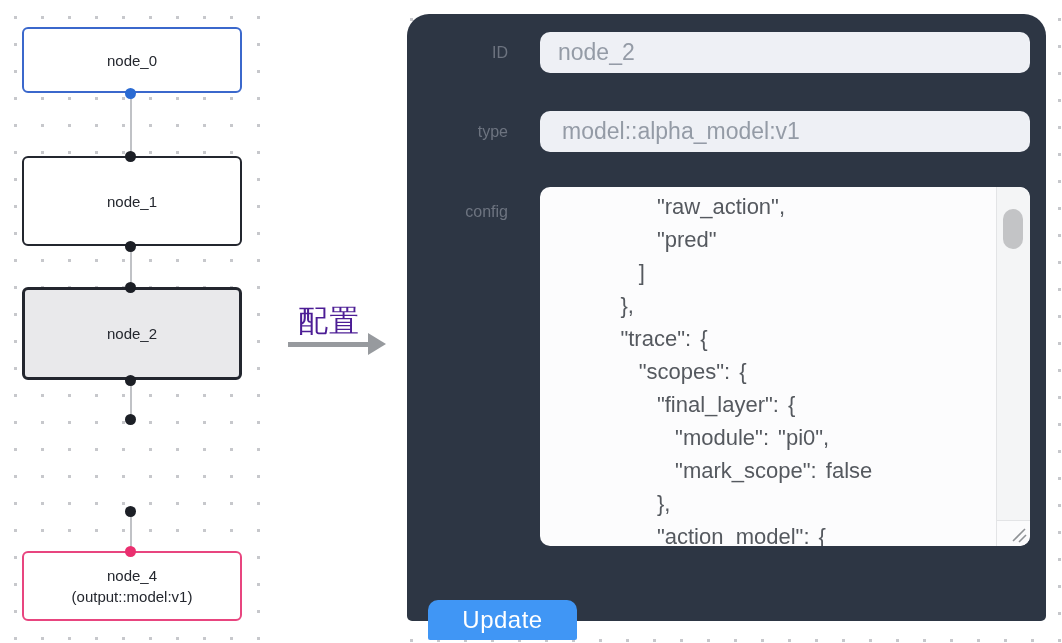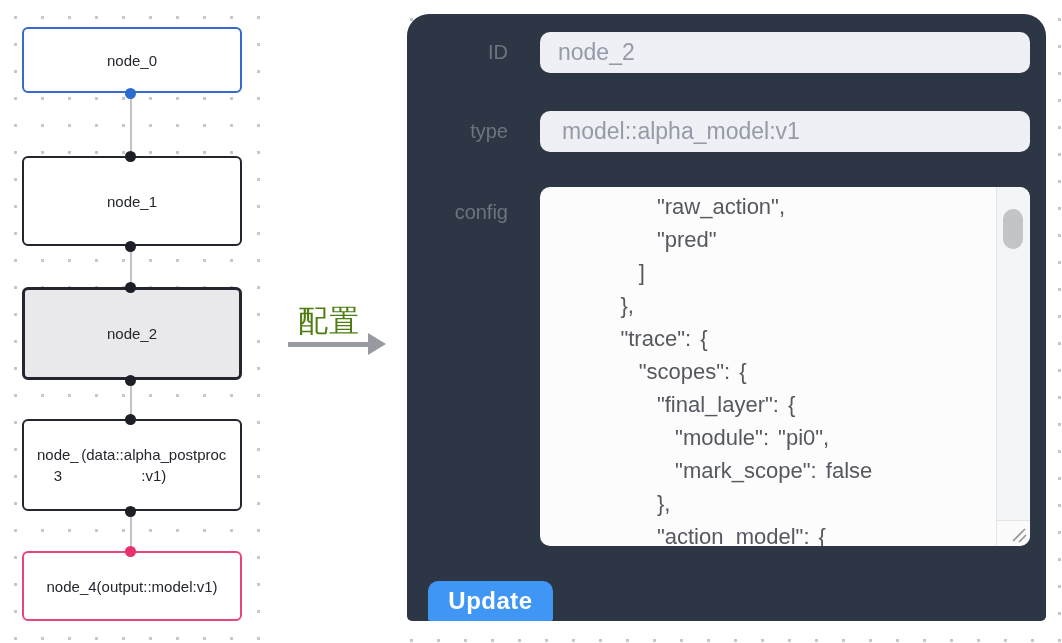--- a/index.html
+++ b/index.html
@@ -7,52 +7,52 @@
               font-family:"Liberation Sans", sans-serif; }
   #stage { position:absolute; left:0; top:0; width:1062px; height:643px; background:#ffffff; }
 
   
   #flow-canvas { position:absolute; left:0; top:0; width:278px; height:643px;
     background-image: radial-gradient(circle, #c7c8cc 1.5px, transparent 1.7px);
     background-size: 27px 27px; background-position: 2px 4px; }
 
   .node { position:absolute; left:22px; width:220px; background:#ffffff;
     border:2px solid #23262e; border-radius:6px;
-    display:flex; flex-direction:row; justify-content:center; align-items:center;
+    display:flex; flex-direction:column; justify-content:center; align-items:center;
     text-align:center; font-size:15px; line-height:21px; color:#24272e;
     padding:0 12px; overflow-wrap:anywhere; z-index:2; }
   .node-input    { border-color:#3b68cc; }
   .node-selected { background:#e9e9eb; border-width:3px; }
   .node-output   { border-color:#e8457f; }
 
   .edge { position:absolute; left:130px; width:2px; background:#c0c2c6; z-index:1; }
 
   .port { position:absolute; left:125px; width:11px; height:11px; border-radius:50%;
           background:#1c1f26; z-index:3; }
   .port-blue { background:#2b6bd3; }
   .port-pink { background:#ea2f6f; }
 
   
   #annotation-label { position:absolute; left:288px; top:301px; width:82px;
-    text-align:center; font-size:30px; color:#4d7c0f; letter-spacing:1px; }
+    text-align:center; font-size:30px; color:#4c1d95; letter-spacing:1px; }
   #arrow-line { position:absolute; left:288px; top:342px; width:82px; height:5px; background:#979a9e; }
   #arrow-head { position:absolute; left:368px; top:333px; width:0; height:0;
     border-top:11px solid transparent; border-bottom:11px solid transparent;
     border-left:18px solid #979a9e; }
 
   
   #right-region { position:absolute; left:393px; top:0; width:669px; height:643px;
     background-image: radial-gradient(circle, #c7c8cc 1.5px, transparent 1.7px);
     background-size: 27px 27px; background-position: 5px 6px; }
 
   #config-panel { position:absolute; left:14px; top:14px; width:639px; height:607px;
     background:#2d3644; border-radius:22px 22px 5px 5px; }
 
   .field-label { position:absolute; left:0; width:101px; text-align:right;
-    color:#6d7480; font-size:20px; }
+    color:#6d7480; font-size:16px; }
   .field-input { position:absolute; left:133px; width:490px; height:41px;
     background:#eef0f5; border-radius:10px; border:none;
     font-size:23px; color:#949ba6; line-height:41px; padding:0 18px;
     white-space:nowrap; overflow:hidden; }
 
   #id-label    { top:18px;  line-height:41px; }
   #id-input    { top:18px; }
   #type-label  { top:97px;  line-height:41px; }
   #type-input  { top:97px;padding-left:22px; }
   #config-label{ top:184px; line-height:28px;text-align:right; }
@@ -65,23 +65,23 @@
     word-spacing:3px; color:#55595f; padding:3px 6px 0 44px; }
   #config-scrollbar { position:absolute; right:0; top:0; width:34px; bottom:26px;
     background:#f4f5f6; border-left:1px solid #e3e4e6; border-radius:0 10px 0 0; }
   #config-scroll-thumb { position:absolute; left:6px; top:22px; width:20px; height:40px;
     background:#c3c4c6; border-radius:10px; }
   #resize-corner { position:absolute; right:0; bottom:0; width:34px; height:26px;
     background:#fbfbfc; border-left:1px solid #e3e4e6; border-top:1px solid #e3e4e6;
     border-radius:0 0 10px 0; }
   #resize-corner svg { position:absolute; right:3px; bottom:3px; }
 
-  #update-button { position:absolute; left:21px; top:567px; width:125px; height:40px;
+  #update-button { position:absolute; left:21px; top:586px; width:149px; height:40px;
     background:#4096f5; border:none; border-radius:10px 10px 2px 2px;
-    color:#ffffff; font-size:24px; font-weight:700; letter-spacing:0.5px;
+    color:#ffffff; font-size:24px; font-weight:400; letter-spacing:0.5px;
     text-align:center; line-height:38px; cursor:pointer;
     font-family:"Liberation Sans", sans-serif; }
 </style>
 </head>
 <body>
 
 <div id="stage">
 
   <div id="flow-canvas">
 
@@ -90,24 +90,20 @@
     </div>
 
     <div class="node" style="top:156px;height:90px">
       <div>node_1</div>
     </div>
 
     <div class="node node-selected" style="top:287px;height:93px">
       <div>node_2</div>
     </div>
 
-    <div class="node" style="top:419px;height:92px">
-      <div>node_3</div>
-      <div>(data::alpha_postproc:v1)</div>
-    </div>
 
     <div class="node node-output" style="top:551px;height:70px">
       <div>node_4</div>
       <div>(output::model:v1)</div>
     </div>
 
     <div class="edge" style="top:93px;height:63px"></div>
     <div class="edge" style="top:246px;height:41px"></div>
     <div class="edge" style="top:380px;height:39px"></div>
     <div class="edge" style="top:511px;height:40px"></div>

